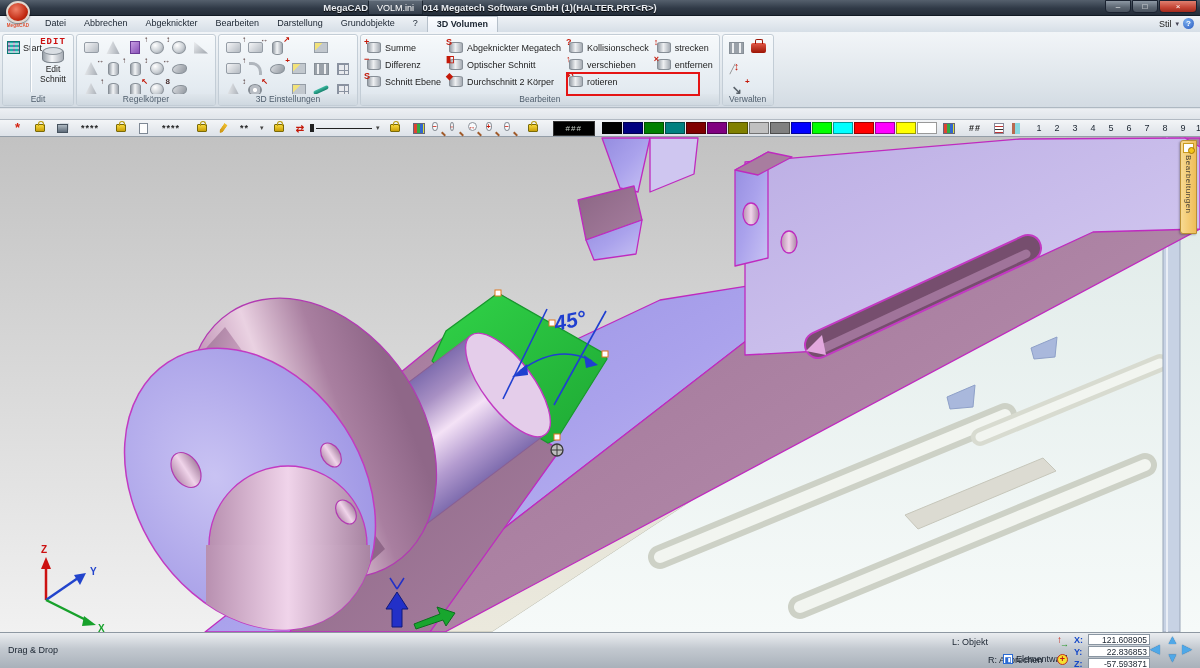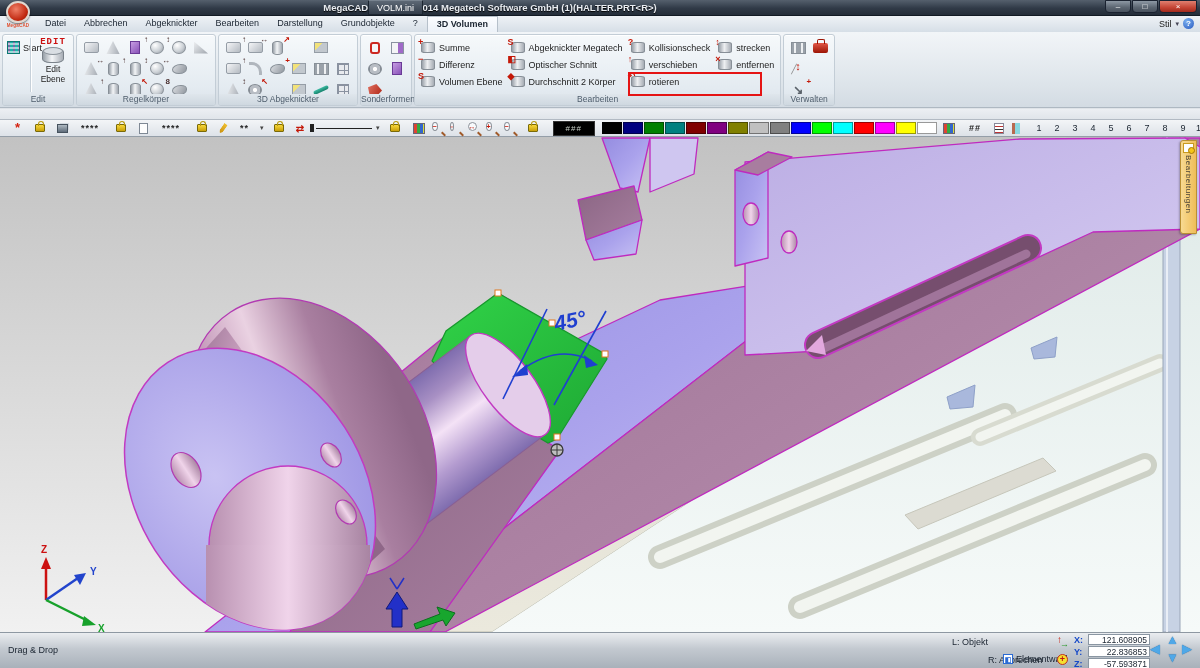--- a/index.html
+++ b/index.html
@@ -197,21 +197,21 @@
 <div class="ribbon" data-interactable="false">
   <div class="rib-group g-edit" data-interactable="false">
     <div class="start-row" data-interactable="true">
       <span class="start-ic" data-interactable="false"></span>
       <span data-interactable="false">Start</span>
     </div>
     <div class="vsep" data-interactable="false"></div>
     <div class="edit-obj" data-interactable="true">
       <div class="edit-badge" data-interactable="false">EDIT</div>
       <div class="cylbig" data-interactable="false"></div>
-      <div class="edit-cap"><span>Edit</span><br><span>Ebene</span></div>
+      <div class="edit-cap"><span>Edit</span><br><span>Schnitt</span></div>
     </div>
     <div class="glabel" data-interactable="false">Edit</div>
   </div>
   <div class="rib-group" data-interactable="false">
     <div id="grid-regelkoerper">
         <div class="irow" data-interactable="false">
           <span class="mini-icon" data-interactable="true">
             <span class="shp box" data-interactable="false"></span>
           </span>
           <span class="mini-icon" data-interactable="true">
@@ -332,68 +332,42 @@
             <span class="shp gold" data-interactable="false"></span>
           </span>
           <span class="mini-icon" data-interactable="true">
             <span class="shp pen" data-interactable="false"></span>
           </span>
           <span class="mini-icon" data-interactable="true">
             <span class="shp grid" data-interactable="false"></span>
           </span>
         </div>
       </div>
-    <div class="glabel" data-interactable="false">3D Abgeknickter</div>
-  </div>
-  <div class="rib-group" data-interactable="false">
-    <div id="grid-sonderformen">
-        <div class="irow" data-interactable="false">
-          <span class="mini-icon" data-interactable="true">
-            <span class="shp redbox" data-interactable="false"></span>
-          </span>
-          <span class="mini-icon" data-interactable="true">
-            <span class="shp box2" data-interactable="false"></span>
-          </span>
-        </div>
-        <div class="irow" data-interactable="false">
-          <span class="mini-icon" data-interactable="true">
-            <span class="shp ring" data-interactable="false"></span>
-          </span>
-          <span class="mini-icon" data-interactable="true">
-            <span class="shp prism" data-interactable="false"></span>
-          </span>
-        </div>
-        <div class="irow" data-interactable="false">
-          <span class="mini-icon" data-interactable="true">
-            <span class="shp redblob" data-interactable="false"></span>
-          </span>
-        </div>
-      </div>
-    <div class="glabel" data-interactable="false">Sonderformen</div>
+    <div class="glabel" data-interactable="false">3D Einstellungen</div>
   </div>
   <div class="rib-group" data-interactable="false">
     <div class="g-bearb" id="bearb-cols">
         <div class="bcol" data-interactable="false">
           <div class="bb" data-interactable="true">
             <span class="bicon" data-interactable="false">
               <span class="bglyph" data-interactable="false">+</span>
             </span>
             <span data-interactable="false">Summe</span>
           </div>
           <div class="bb" data-interactable="true">
             <span class="bicon" data-interactable="false">
               <span class="bglyph" data-interactable="false">−</span>
             </span>
             <span data-interactable="false">Differenz</span>
           </div>
           <div class="bb" data-interactable="true">
             <span class="bicon" data-interactable="false">
               <span class="bglyph" data-interactable="false">S</span>
             </span>
-            <span data-interactable="false">Volumen Ebene</span>
+            <span data-interactable="false">Schnitt Ebene</span>
           </div>
         </div>
         <div class="bcol" data-interactable="false">
           <div class="bb" data-interactable="true">
             <span class="bicon" data-interactable="false">
               <span class="bglyph" data-interactable="false">S</span>
             </span>
             <span data-interactable="false">Abgeknickter Megatech</span>
           </div>
           <div class="bb" data-interactable="true">

